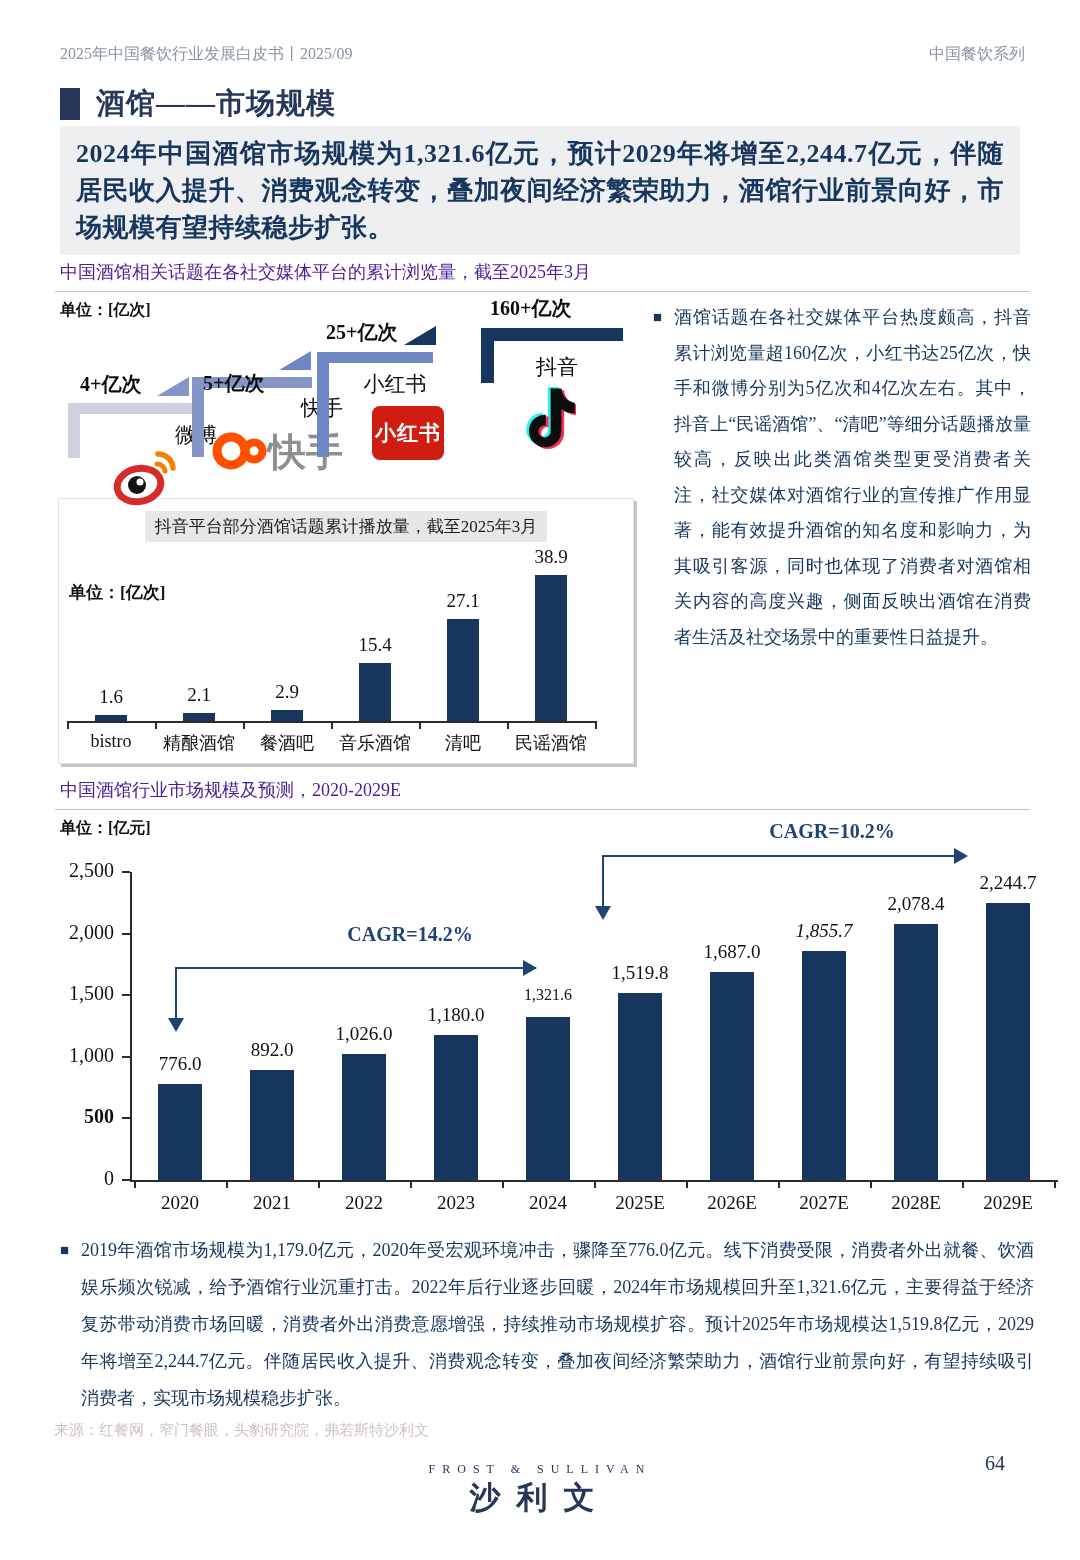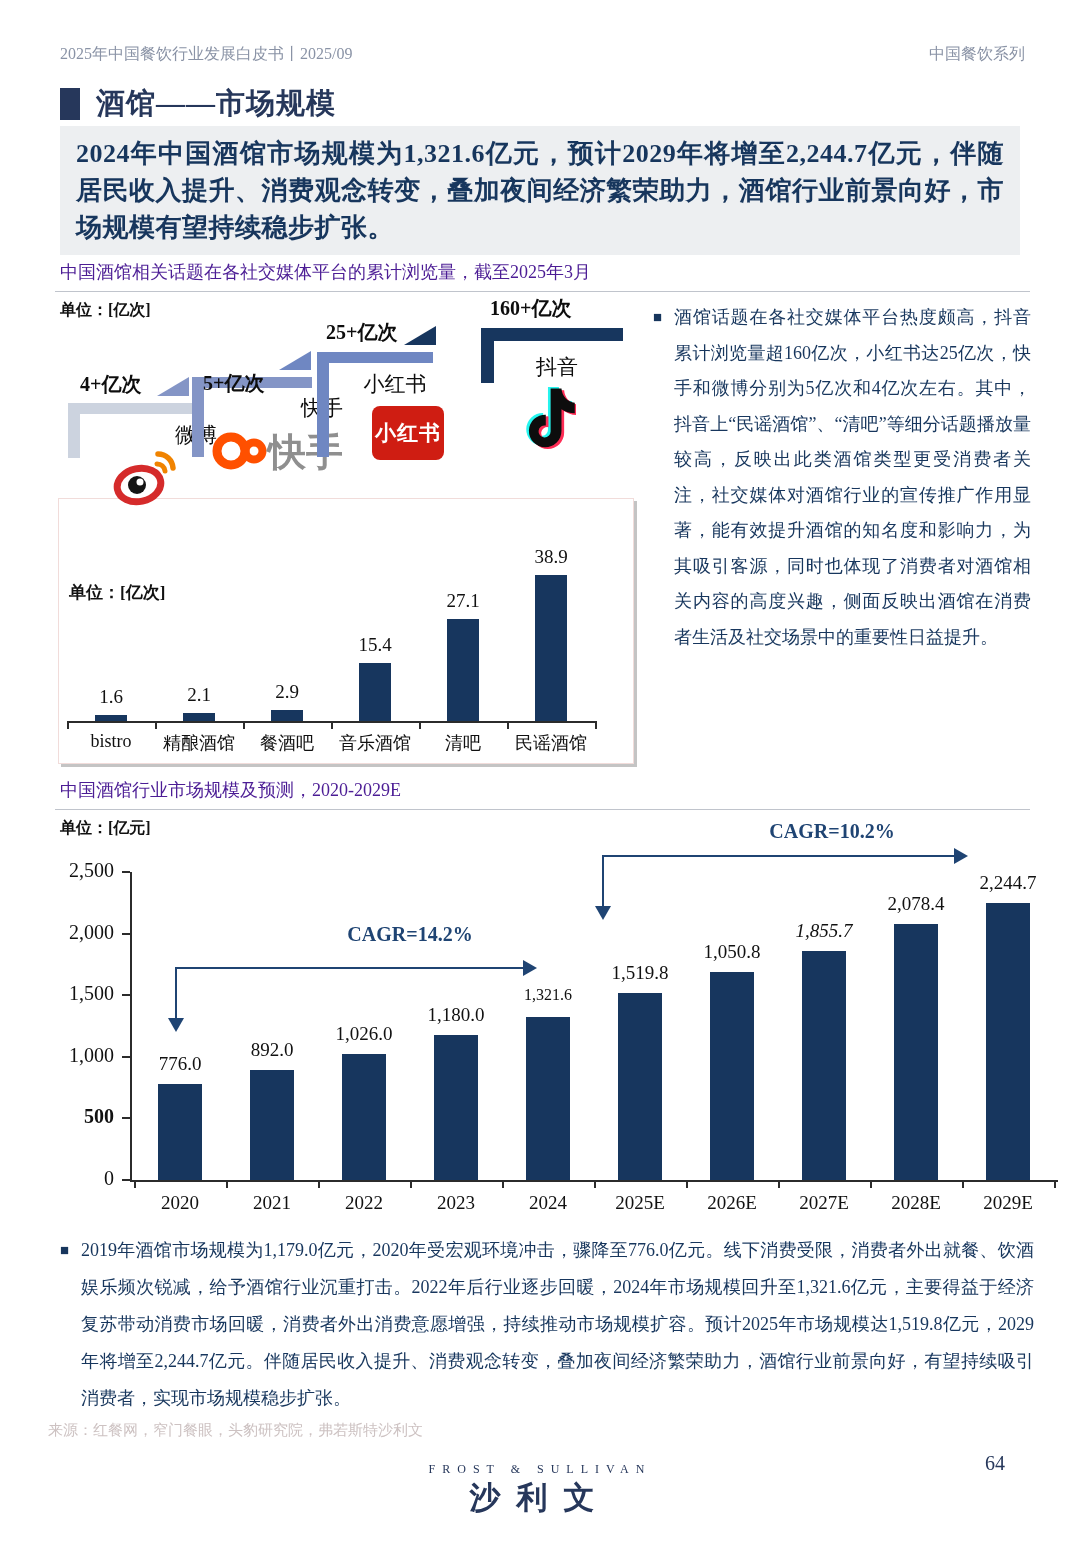--- a/index.html
+++ b/index.html
@@ -92,21 +92,21 @@
   .c2-v{left:542px;top:35px;height:53px;}
   .c2-hd{left:535px;top:86px;}
   
   .note-col{position:absolute;left:653px;top:300px;width:378px;display:flex;}
   .bullet{color:#17365d;font-size:15px;line-height:35px;margin-right:12px;flex:0 0 auto;}
   .note-text{font-size:18px;line-height:35.5px;color:#17365d;text-align:justify;text-justify:inter-ideograph;margin:0;}
   .analysis{position:absolute;left:60px;top:1232px;width:974px;display:flex;}
   .analysis .bullet{line-height:37px;}
   .analysis-text{font-size:18px;line-height:37px;color:#17365d;text-align:justify;text-justify:inter-ideograph;margin:0;}
   
-  .source{position:absolute;left:48px;top:1421px;font-size:15px;color:#cdc2c2;}
+  .source{position:absolute;left:54px;top:1421px;font-size:15px;color:#cdc2c2;}
   .logo{position:absolute;left:0;width:1080px;text-align:center;color:#26375b;}
   .logo-en{top:1462px;font-size:12px;letter-spacing:7px;font-family:"Liberation Serif","DejaVu Serif",serif;}
   .logo-cn{top:1477px;font-size:31px;font-weight:700;letter-spacing:16px;}
   .pagenum{position:absolute;left:985px;top:1452px;font-size:20px;color:#26375b;}
 </style>
 </head>
 <body>
 
 <div class="hdr">
   <span>2025年中国餐饮行业发展白皮书丨2025/09</span>
@@ -167,20 +167,21 @@
   <div class="p-icon ic-dy">
     <svg width="58" height="70" viewBox="0 0 48 58">
       <path transform="translate(-2.2,-1.4)" fill="#25f4ee" d="M27 3 h9 c.5 6.5 5 11 11 11.8 v8.7 c-4.2 0 -7.9 -1.3 -11 -3.4 V38 a13.5 13.5 0 1 1 -13 -13.4 v9 a5 5 0 1 0 4 4.9 Z"></path>
       <path transform="translate(2.2,1.4)" fill="#fe2c55" d="M27 3 h9 c.5 6.5 5 11 11 11.8 v8.7 c-4.2 0 -7.9 -1.3 -11 -3.4 V38 a13.5 13.5 0 1 1 -13 -13.4 v9 a5 5 0 1 0 4 4.9 Z"></path>
       <path fill="#0d0d0d" d="M27 3 h9 c.5 6.5 5 11 11 11.8 v8.7 c-4.2 0 -7.9 -1.3 -11 -3.4 V38 a13.5 13.5 0 1 1 -13 -13.4 v9 a5 5 0 1 0 4 4.9 Z"></path>
     </svg>
   </div>
 </div>
 
 <div class="dy-box chart">
+  <div class="dy-title">抖音平台部分酒馆话题累计播放量，截至2025年3月</div>
   <div class="dy-unit">单位：[亿次]</div>
 <div class="xaxis" style="left: 8px; top: 222px; width: 528px;"></div>
     <div class="xtick" style="left: 8px; top: 222px;"></div>
     <div class="xtick" style="left: 96px; top: 222px;"></div>
     <div class="xtick" style="left: 184px; top: 222px;"></div>
     <div class="xtick" style="left: 272px; top: 222px;"></div>
     <div class="xtick" style="left: 360px; top: 222px;"></div>
     <div class="xtick" style="left: 448px; top: 222px;"></div>
     <div class="xtick" style="left: 536px; top: 222px;"></div>
     <div class="bar" style="left: 36px; top: 216px; width: 32px; height: 6px; background: rgb(23, 54, 94);"></div>
@@ -248,21 +249,21 @@
     <div class="bar" style="left: 374px; top: 215px; width: 44px; height: 145px; background: rgb(23, 54, 94);"></div>
     <div class="bar-val" style="left: 330px; top: 184px; width: 132px; font-size: 19px;">1,180.0</div>
     <div class="bar-cat" style="left: 350px; top: 372px; width: 92px; font-size: 19px;">2023</div>
     <div class="bar" style="left: 466px; top: 197px; width: 44px; height: 163px; background: rgb(23, 54, 94);"></div>
     <div class="bar-val" style="left: 422px; top: 166px; width: 132px; font-size: 16px;">1,321.6</div>
     <div class="bar-cat" style="left: 442px; top: 372px; width: 92px; font-size: 19px;">2024</div>
     <div class="bar" style="left: 558px; top: 173px; width: 44px; height: 187px; background: rgb(23, 54, 94);"></div>
     <div class="bar-val" style="left: 514px; top: 142px; width: 132px; font-size: 19px;">1,519.8</div>
     <div class="bar-cat" style="left: 534px; top: 372px; width: 92px; font-size: 19px;">2025E</div>
     <div class="bar" style="left: 650px; top: 152px; width: 44px; height: 208px; background: rgb(23, 54, 94);"></div>
-    <div class="bar-val" style="left: 606px; top: 121px; width: 132px; font-size: 19px;">1,050.8</div>
+    <div class="bar-val" style="left: 606px; top: 121px; width: 132px; font-size: 19px;">1,687.0</div>
     <div class="bar-cat" style="left: 626px; top: 372px; width: 92px; font-size: 19px;">2026E</div>
     <div class="bar" style="left: 742px; top: 131px; width: 44px; height: 229px; background: rgb(23, 54, 94);"></div>
     <div class="bar-val" style="left: 698px; top: 100px; width: 132px; font-size: 19px; font-style: italic;">1,855.7</div>
     <div class="bar-cat" style="left: 718px; top: 372px; width: 92px; font-size: 19px;">2027E</div>
     <div class="bar" style="left: 834px; top: 104px; width: 44px; height: 256px; background: rgb(23, 54, 94);"></div>
     <div class="bar-val" style="left: 790px; top: 73px; width: 132px; font-size: 19px;">2,078.4</div>
     <div class="bar-cat" style="left: 810px; top: 372px; width: 92px; font-size: 19px;">2028E</div>
     <div class="bar" style="left: 926px; top: 83px; width: 44px; height: 277px; background: rgb(23, 54, 94);"></div>
     <div class="bar-val" style="left: 882px; top: 52px; width: 132px; font-size: 19px;">2,244.7</div>
     <div class="bar-cat" style="left: 902px; top: 372px; width: 92px; font-size: 19px;">2029E</div>

